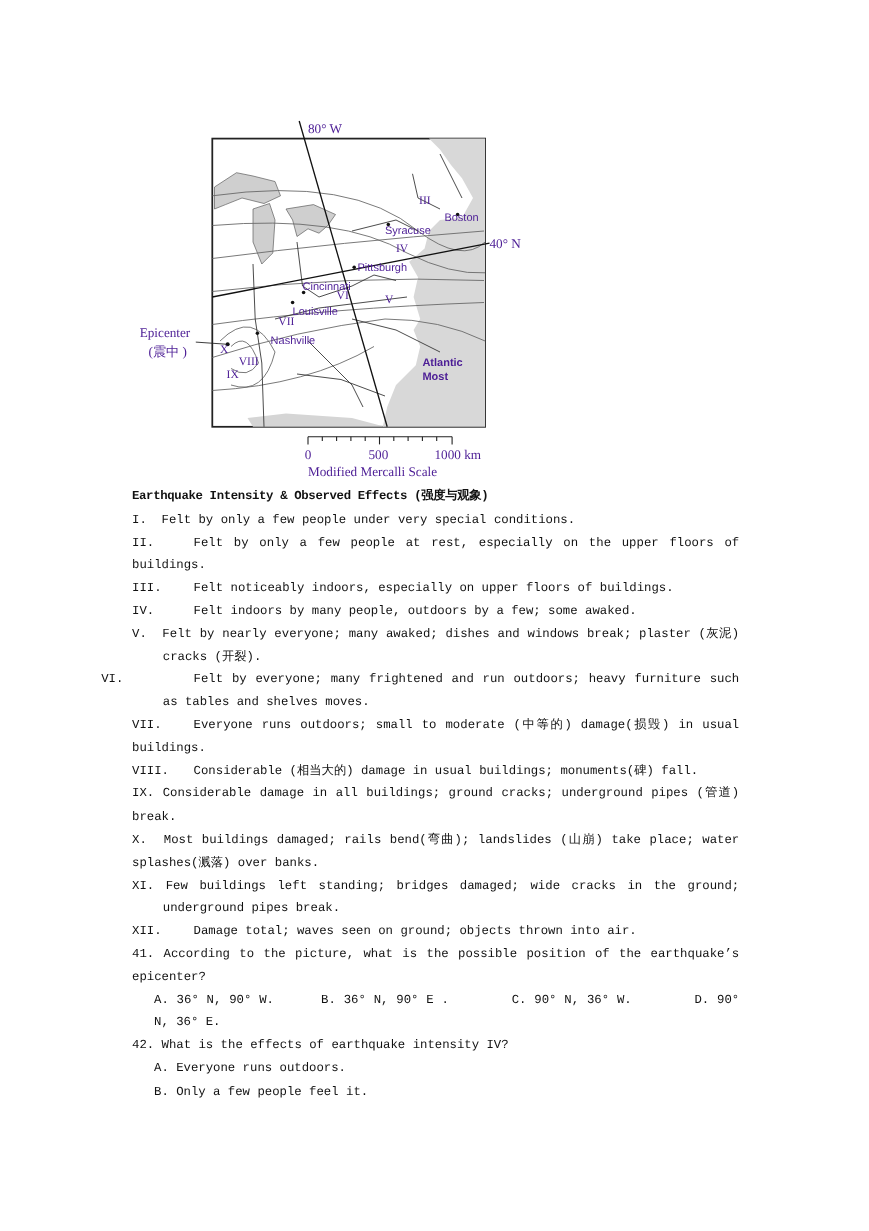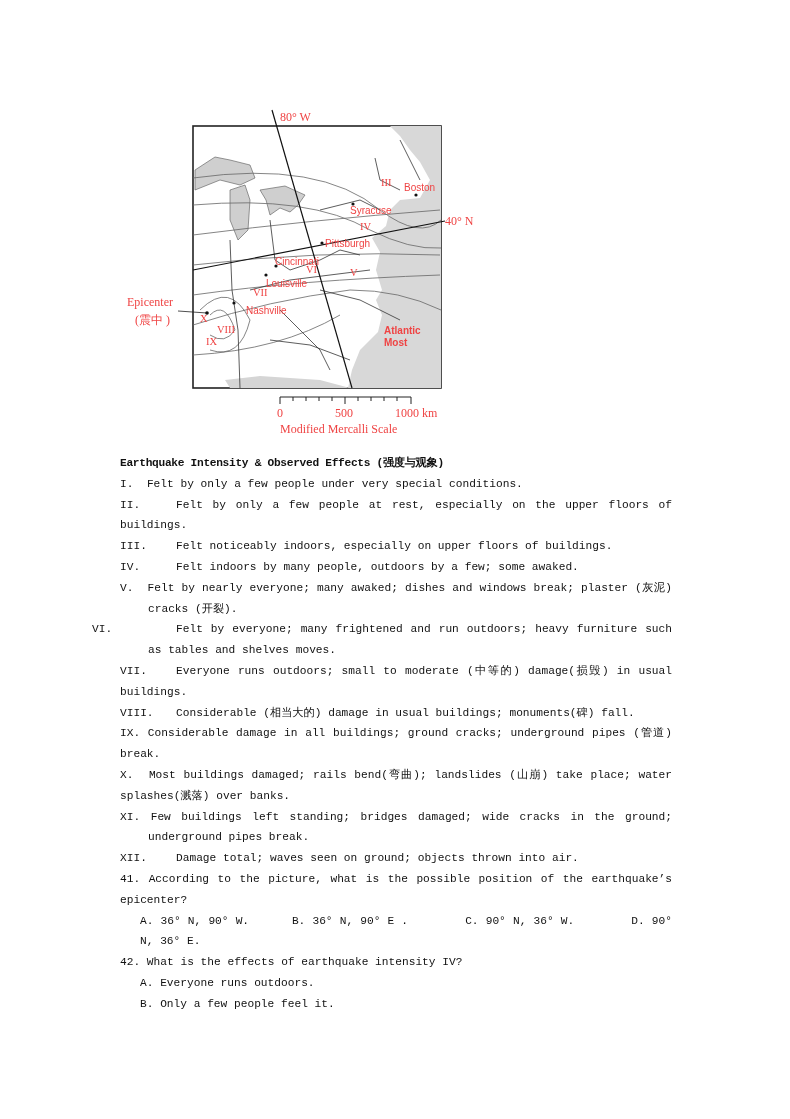--- a/index.html
+++ b/index.html
@@ -1,22 +1,22 @@
 <!DOCTYPE html>
 <html><head>
 <meta charset="utf-8">
 <style>
   html, body { margin:0; padding:0; background:#ffffff; }
   body { width:790px; height:1119px; position:relative; overflow:hidden; color:#111; }
   .map-wrap { position:absolute; left:120px; top:100px; width:360px; height:340px; }
   .map-wrap svg { position:absolute; left:0; top:0; }
-  .lbl { position:absolute; font-family:"Liberation Serif", serif; font-size:12px; color:#ef4444; white-space:nowrap; }
+  .lbl { position:absolute; font-family:"Liberation Serif", serif; font-size:12px; color:#4c1d95; white-space:nowrap; }
   .sans { font-family:"Liberation Sans", sans-serif; font-size:10px; }
   .roman { font-family:"Liberation Serif", serif; font-size:10.5px; }
-  .text { position:absolute; left:120px; top:453px; width:552px; font-family:"Liberation Mono", "DejaVu Sans Mono", monospace; font-size:11.2px; line-height:20.8px; }
+  .text { position:absolute; left:120px; top:442px; width:552px; font-family:"Liberation Mono", "DejaVu Sans Mono", monospace; font-size:11.2px; line-height:20.8px; }
   .text p { margin:0; text-align:justify; }
   .title { font-weight:bold; font-family:"Liberation Mono", monospace; letter-spacing:-0.3px; }
   .indent { padding-left:28px; text-indent:-28px; }
   .tab { display:inline-block; width:56px; }
   .opt { padding-left:20px; }
 </style>
 </head>
 <body>
 
 <div class="map-wrap">
@@ -85,21 +85,21 @@
       <line x1="277" y1="297" x2="277" y2="301"></line>
       <line x1="291" y1="297" x2="291" y2="304"></line>
     </g>
   </svg>
 
   <span class="lbl" style="left:160px;top:10px;">80° W</span>
   <span class="lbl" style="left:325px;top:114px;text-align:right;">40° N</span>
   <span class="lbl" style="left:7px;top:195px;">Epicenter</span>
   <span class="lbl" style="left:15px;top:212px;">(震中 )</span>
 
-  <span class="lbl sans" style="left:284px;top:82px;">Boston</span>
+  <span class="lbl sans" style="left:284px;top:93px;">Boston</span>
   <span class="lbl sans" style="left:230px;top:105px;">Syracuse</span>
   <span class="lbl sans" style="left:205px;top:138px;">Pittsburgh</span>
   <span class="lbl sans" style="left:155px;top:156px;">Cincinnati</span>
   <span class="lbl sans" style="left:146px;top:178px;">Louisville</span>
   <span class="lbl sans" style="left:126px;top:205px;">Nashville</span>
 
   <span class="lbl sans" style="left:264px;top:225px;font-weight:bold;">Atlantic</span>
   <span class="lbl sans" style="left:264px;top:237px;font-weight:bold;">Most</span>
 
   <span class="lbl roman" style="left:261px;top:77px;">III</span>

